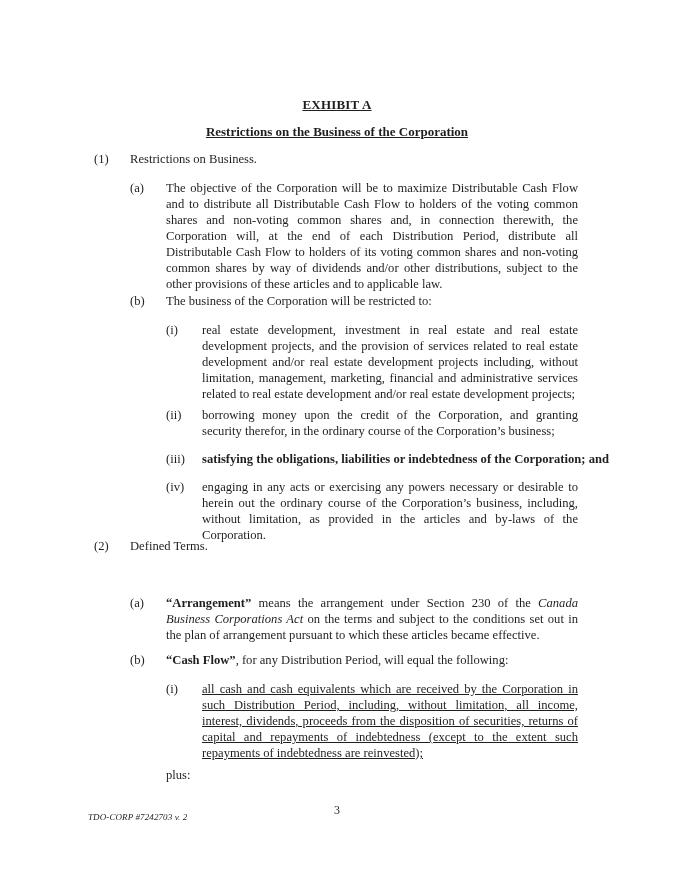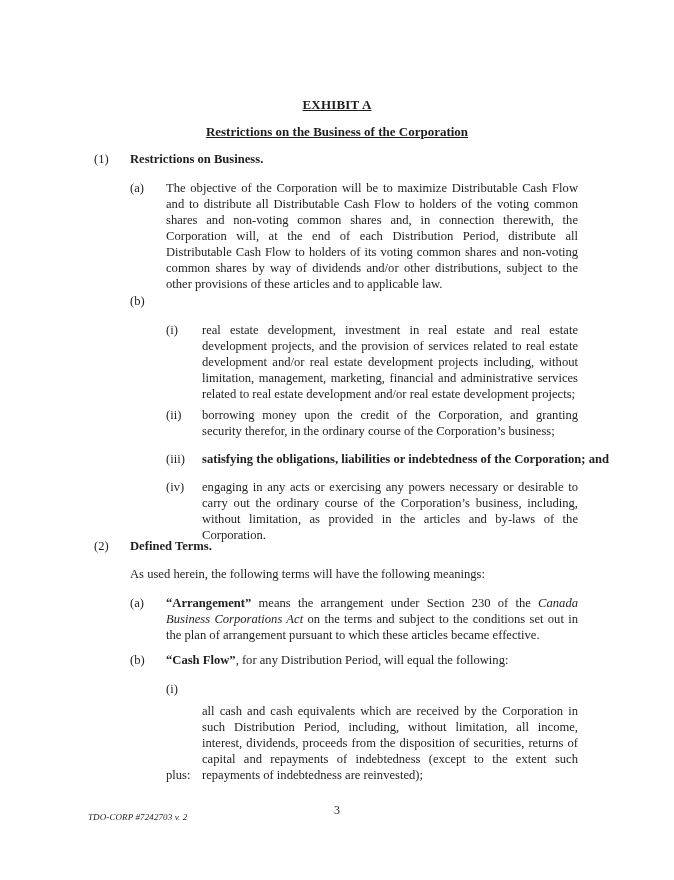--- a/index.html
+++ b/index.html
@@ -4,66 +4,66 @@
 <style>
   html, body { margin: 0; padding: 0; background: #ffffff; }
   body { width: 674px; height: 880px; position: relative; overflow: hidden;
          font-family: "Liberation Serif", "DejaVu Serif", serif; color: #1f1f1f; font-size: 12.6px; }
   .page { position: absolute; left: 0; top: 0; width: 674px; height: 880px; }
   .center { position: absolute; left: 0; width: 674px; text-align: center; text-decoration: underline; }
   .title { top: 97px; font-weight: bold; font-size: 13px; letter-spacing: 0.2px; }
   .subtitle { top: 124px; font-weight: bold; font-size: 13px; text-decoration: underline; }
   .blk { position: absolute; line-height: 16px; }
   .txt { position: absolute; text-align: justify; }
-  .head { font-weight: bold; }
+  .head { font-weight: normal; }
   .pageno { position: absolute; top: 803px; left: 0; width: 674px; text-align: center; font-size: 12px; }
   .footer { position: absolute; top: 812px; left: 88px; font-style: italic; font-size: 9px; letter-spacing: 0.1px; }
   b.term { font-weight: bold; text-align: center; }
   i { font-style: italic; }
 </style>
 </head>
 <body>
 
 <div class="page">
 
   <div class="center title">EXHIBIT A</div>
   <div class="center subtitle">Restrictions on the Business of the Corporation</div>
 
   <div class="blk" style="top:151px;left:94px;">(1)</div>
   <div class="blk head" style="top:151px;left:130px;">Restrictions on Business.</div>
 
   <div class="blk" style="top:180px;left:130px;">(a)</div>
   <div class="blk txt" style="top:180px;left:166px;width:412px;">The objective of the Corporation will be to maximize Distributable Cash Flow and to distribute all Distributable Cash Flow to holders of the voting common shares and non-voting common shares and, in connection therewith, the Corporation will, at the end of each Distribution Period, distribute all Distributable Cash Flow to holders of its voting common shares and non-voting common shares by way of dividends and/or other distributions, subject to the other provisions of these articles and to applicable law.</div>
 
   <div class="blk" style="top:293px;left:130px;">(b)</div>
+  <div class="blk txt" style="top:293px;left:166px;width:412px;">The business of the Corporation will be restricted to:</div>
 
   <div class="blk" style="top:322px;left:166px;">(i)</div>
   <div class="blk txt" style="top:322px;left:202px;width:376px;">real estate development, investment in real estate and real estate development projects, and the provision of services related to real estate development and/or real estate development projects including, without limitation, management, marketing, financial and administrative services related to real estate development and/or real estate development projects;</div>
 
   <div class="blk" style="top:407px;left:166px;">(ii)</div>
   <div class="blk txt" style="top:407px;left:202px;width:376px;">borrowing money upon the credit of the Corporation, and granting security therefor, in the ordinary course of the Corporation’s business;</div>
 
   <div class="blk" style="top:451px;left:166px;text-align:center;">(iii)</div>
   <div class="blk" style="top:451px;left:202px;width:380px;white-space:nowrap;font-weight:bold;">satisfying the obligations, liabilities or indebtedness of the Corporation; and</div>
 
   <div class="blk" style="top:479px;left:166px;">(iv)</div>
-  <div class="blk txt" style="top:479px;left:202px;width:376px;">engaging in any acts or exercising any powers necessary or desirable to carry out the ordinary course of the Corporation’s business, including, without limitation, as provided in the articles and by-laws of the Corporation.</div>
+  <div class="blk txt" style="top:479px;left:202px;width:376px;">engaging in any acts or exercising any powers necessary or desirable to herein out the ordinary course of the Corporation’s business, including, without limitation, as provided in the articles and by-laws of the Corporation.</div>
 
   <div class="blk" style="top:538px;left:94px;">(2)</div>
   <div class="blk head" style="top:538px;left:130px;">Defined Terms.</div>
 
-  <div class="blk" style="top:566px;left:130px;">As used herein, the following terms will have the following meanings:</div>
 
   <div class="blk" style="top:595px;left:130px;">(a)</div>
   <div class="blk txt" style="top:595px;left:166px;width:412px;"><b class="term">“Arrangement”</b><span> means the arrangement under Section 230 of the </span><i>Canada Business Corporations Act</i><span> on the terms and subject to the conditions set out in the plan of arrangement pursuant to which these articles became effective.</span></div>
 
   <div class="blk" style="top:652px;left:130px;">(b)</div>
   <div class="blk" style="top:652px;left:166px;width:412px;"><b class="term">“Cash Flow”</b><span>, for any Distribution Period, will equal the following:</span></div>
 
   <div class="blk" style="top:681px;left:166px;">(i)</div>
-  <div class="blk txt" style="top:703px;left:202px;width:376px;">all cash and cash equivalents which are received by the Corporation in such Distribution Period, including, without limitation, all income, interest, dividends, proceeds from the disposition of securities, returns of capital and repayments of indebtedness (except to the extent such repayments of indebtedness are reinvested);</div>
+  <div class="blk txt" style="top:681px;left:202px;width:376px;text-decoration:underline;">all cash and cash equivalents which are received by the Corporation in such Distribution Period, including, without limitation, all income, interest, dividends, proceeds from the disposition of securities, returns of capital and repayments of indebtedness (except to the extent such repayments of indebtedness are reinvested);</div>
 
   <div class="blk" style="top:767px;left:166px;">plus:</div>
 
   <div class="pageno">3</div>
   <div class="footer">TDO-CORP #7242703 v. 2</div>
 
 </div>
 
 </body></html>

